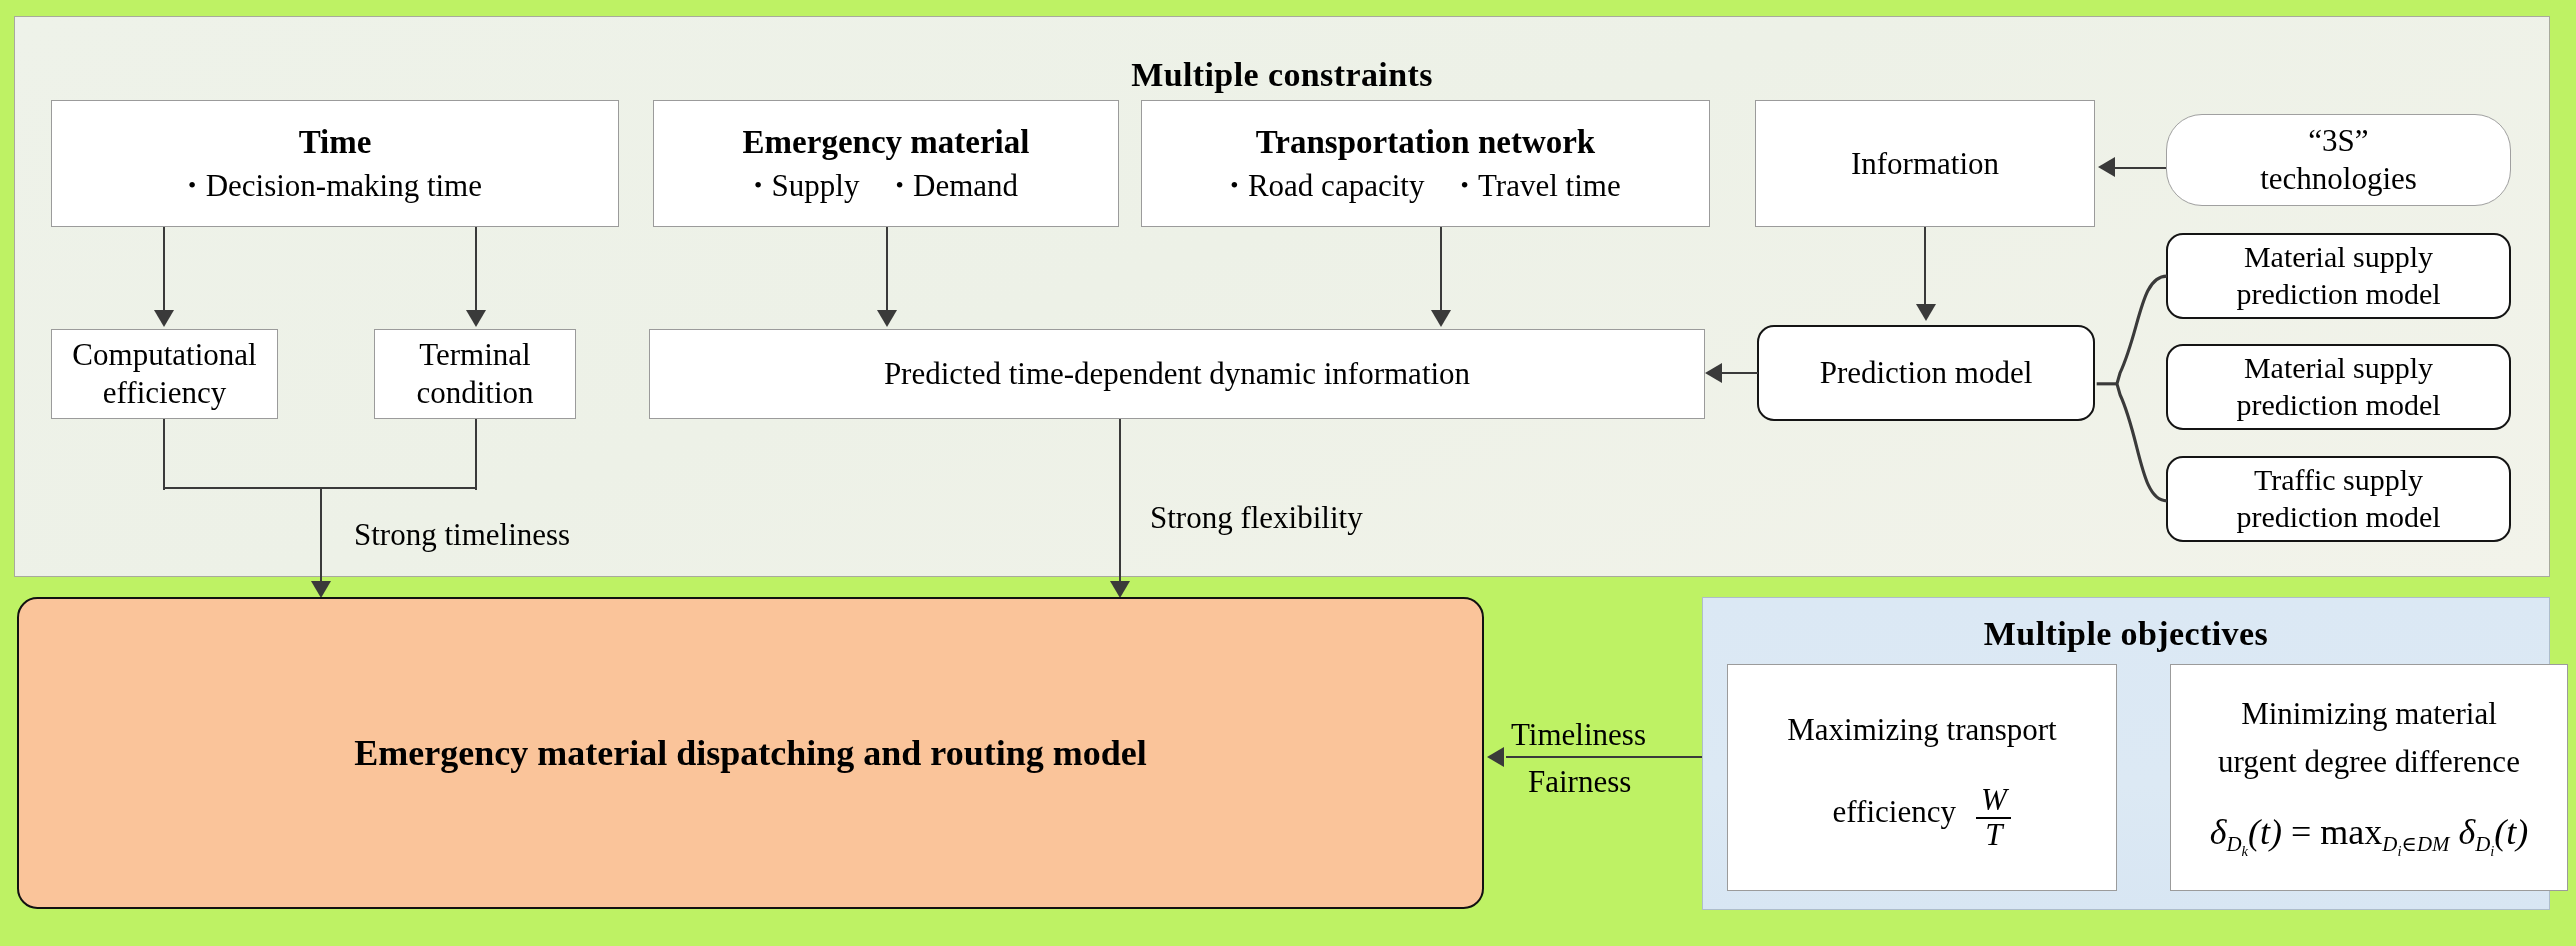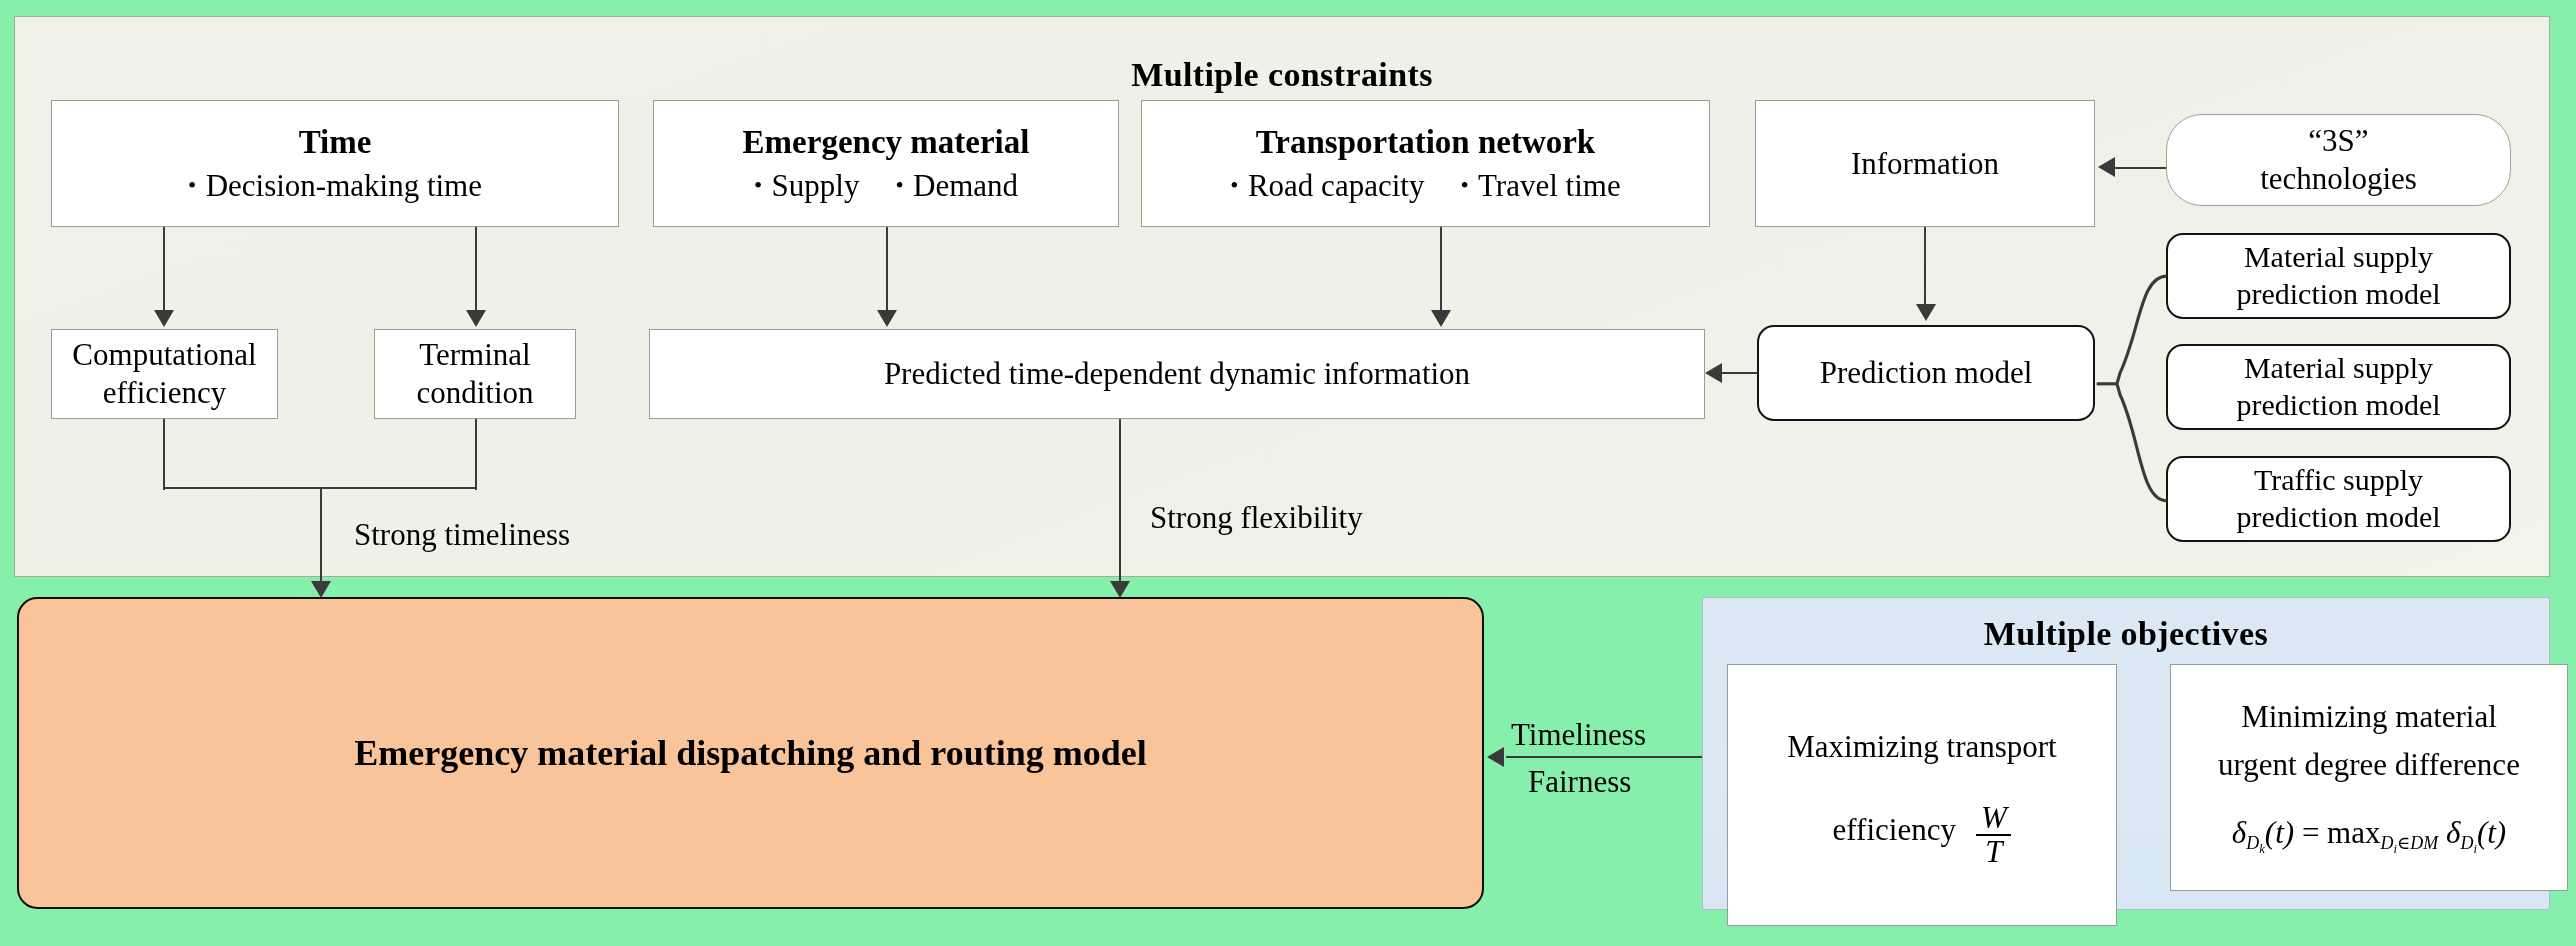--- a/index.html
+++ b/index.html
@@ -9,21 +9,21 @@
   }
   body {
     font-family: "Liberation Serif", "DejaVu Serif", serif;
     color: #000000;
   }
   #canvas {
     position: relative;
     width: 2576px;
     height: 946px;
     overflow: hidden;
-    background: #86efac;
+    background: #bef264;
   }
   
   .panel-constraints {
     position: absolute;
     left: 14px;
     top: 15.7px;
     width: 2536px;
     height: 561px;
     background: linear-gradient(160deg, #eef2e9 0%, #edf1e7 45%, #f2f3ea 100%);
     border: 1.6px solid #a8aa9c;
@@ -156,21 +156,21 @@
     font-size: 31px;
     line-height: 1.05;
     margin-left: 12.5px;
     position: relative;
     top: 3.1px;
   }
   .frac .num { display: block; padding: 0 4.7px; }
   .frac .den { display: block; border-top: 2.4px solid #000; padding: 0 4.7px; }
 
   .formula {
-    font-size: 31px;
+    font-size: 36px;
     white-space: nowrap;
     margin-top: 27px;
   }
   .formula i { font-style: italic; }
   .formula sub {
     font-size: 0.58em;
     font-style: italic;
     vertical-align: -0.35em;
   }
   .formula sub sub { font-size: 0.7em; }
@@ -296,21 +296,21 @@
 
   <div class="hline" style="left:1506px; top:756px; width:196px;"></div>
   <div class="arrow-left" style="left:1487px; top:747px;"></div>
   <div class="edge-label" style="left:1511px; top:717px;">Timeliness</div>
   <div class="edge-label" style="left:1528px; top:764px;">Fairness</div>
 
   <div class="panel-objectives">
     <div class="panel-title" id="objectives-title">Multiple objectives</div>
   </div>
 
-  <div class="box" style="left:1727px; top:664px; width:390px; height:262px; font-size:31px; line-height:1.5;">
+  <div class="box" style="left:1727px; top:664px; width:390px; height:227px; font-size:31px; line-height:1.5;">
     <div>Maximizing transport</div>
     <div style="margin-top:28px;">
       <span>efficiency</span>
       <span class="frac">
         <span class="num">W</span>
         <span class="den">T</span>
       </span>
     </div>
   </div>
 

